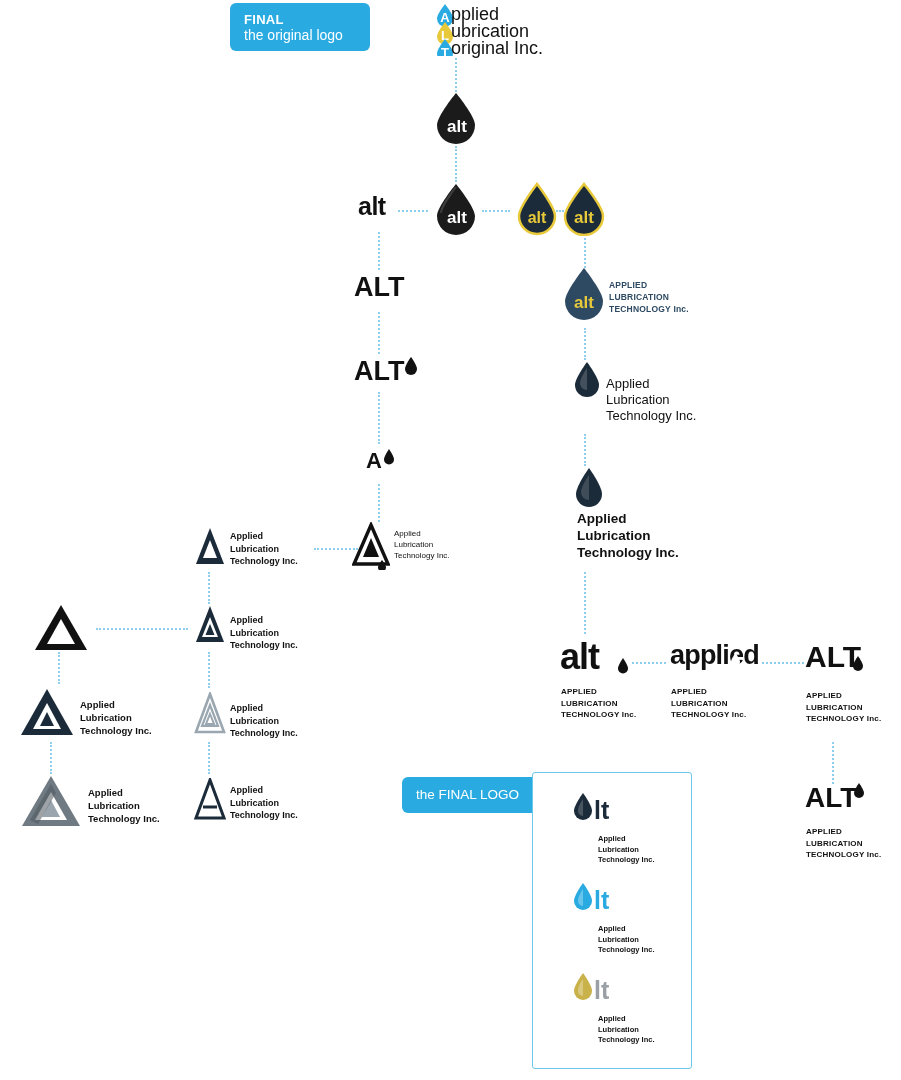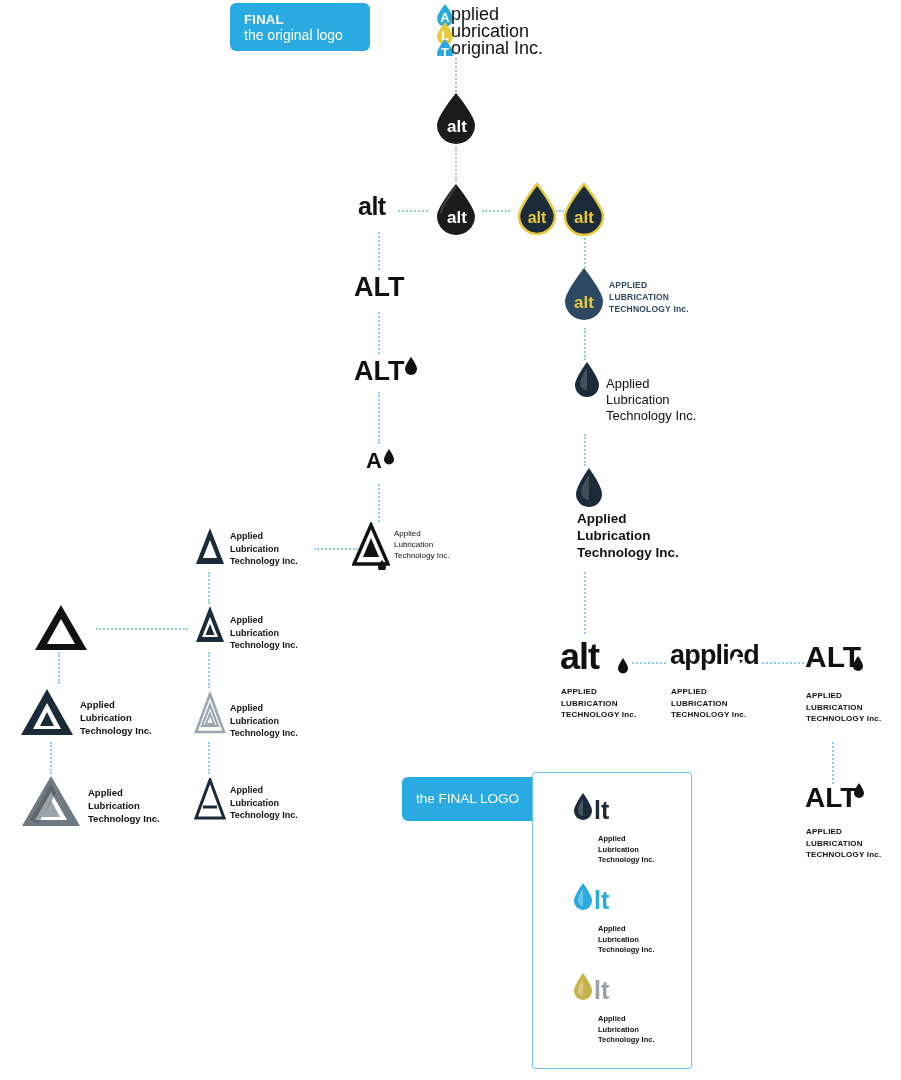--- a/index.html
+++ b/index.html
@@ -308,21 +308,21 @@
   <svg width="12" height="18" viewBox="0 0 12 18" style="position:absolute;left:48px;top:-1px;">
     <path d="M6 2 C6 2 1 9 1 12 A5 5 0 0 0 11 12 C11 9 6 2 6 2 Z" fill="#111111"></path>
   </svg>
   <div class="caps" style="position:absolute;left:1px;top:44px;font-size:8px;font-weight:bold;color:#111;line-height:11.5px;">
     <div>APPLIED</div>
     <div>LUBRICATION</div>
     <div>TECHNOLOGY Inc.</div>
   </div>
 </div>
 
-<div class="node pill single" style="left:402px;top:777px;width:138px;height:44px;">
+<div class="node pill single" style="left:402px;top:777px;width:138px;height:36px;">
   <div class="t2">the FINAL LOGO</div>
 </div>
 
 <div class="finalframe" style="left:532px;top:772px;width:158px;height:295px;"></div>
 
 <div class="node" style="left:572px;top:792px;width:110px;">
   <svg width="56" height="34" viewBox="0 0 56 34" style="position:absolute;left:0;top:0;">
     <path d="M11 1 C11 1 2 13 2 19 A9 9 0 0 0 20 19 C20 13 11 1 11 1 Z" fill="#1B2B3A"></path>
     <path d="M11 7 C11 7 6 14 6 18.5 A5 5 0 0 0 11 24 Z" fill="#ffffff" opacity=".2"></path>
     <text x="22" y="27" font-family="Liberation Sans, sans-serif" font-size="25" font-weight="bold" fill="#1B2B3A">lt</text>

